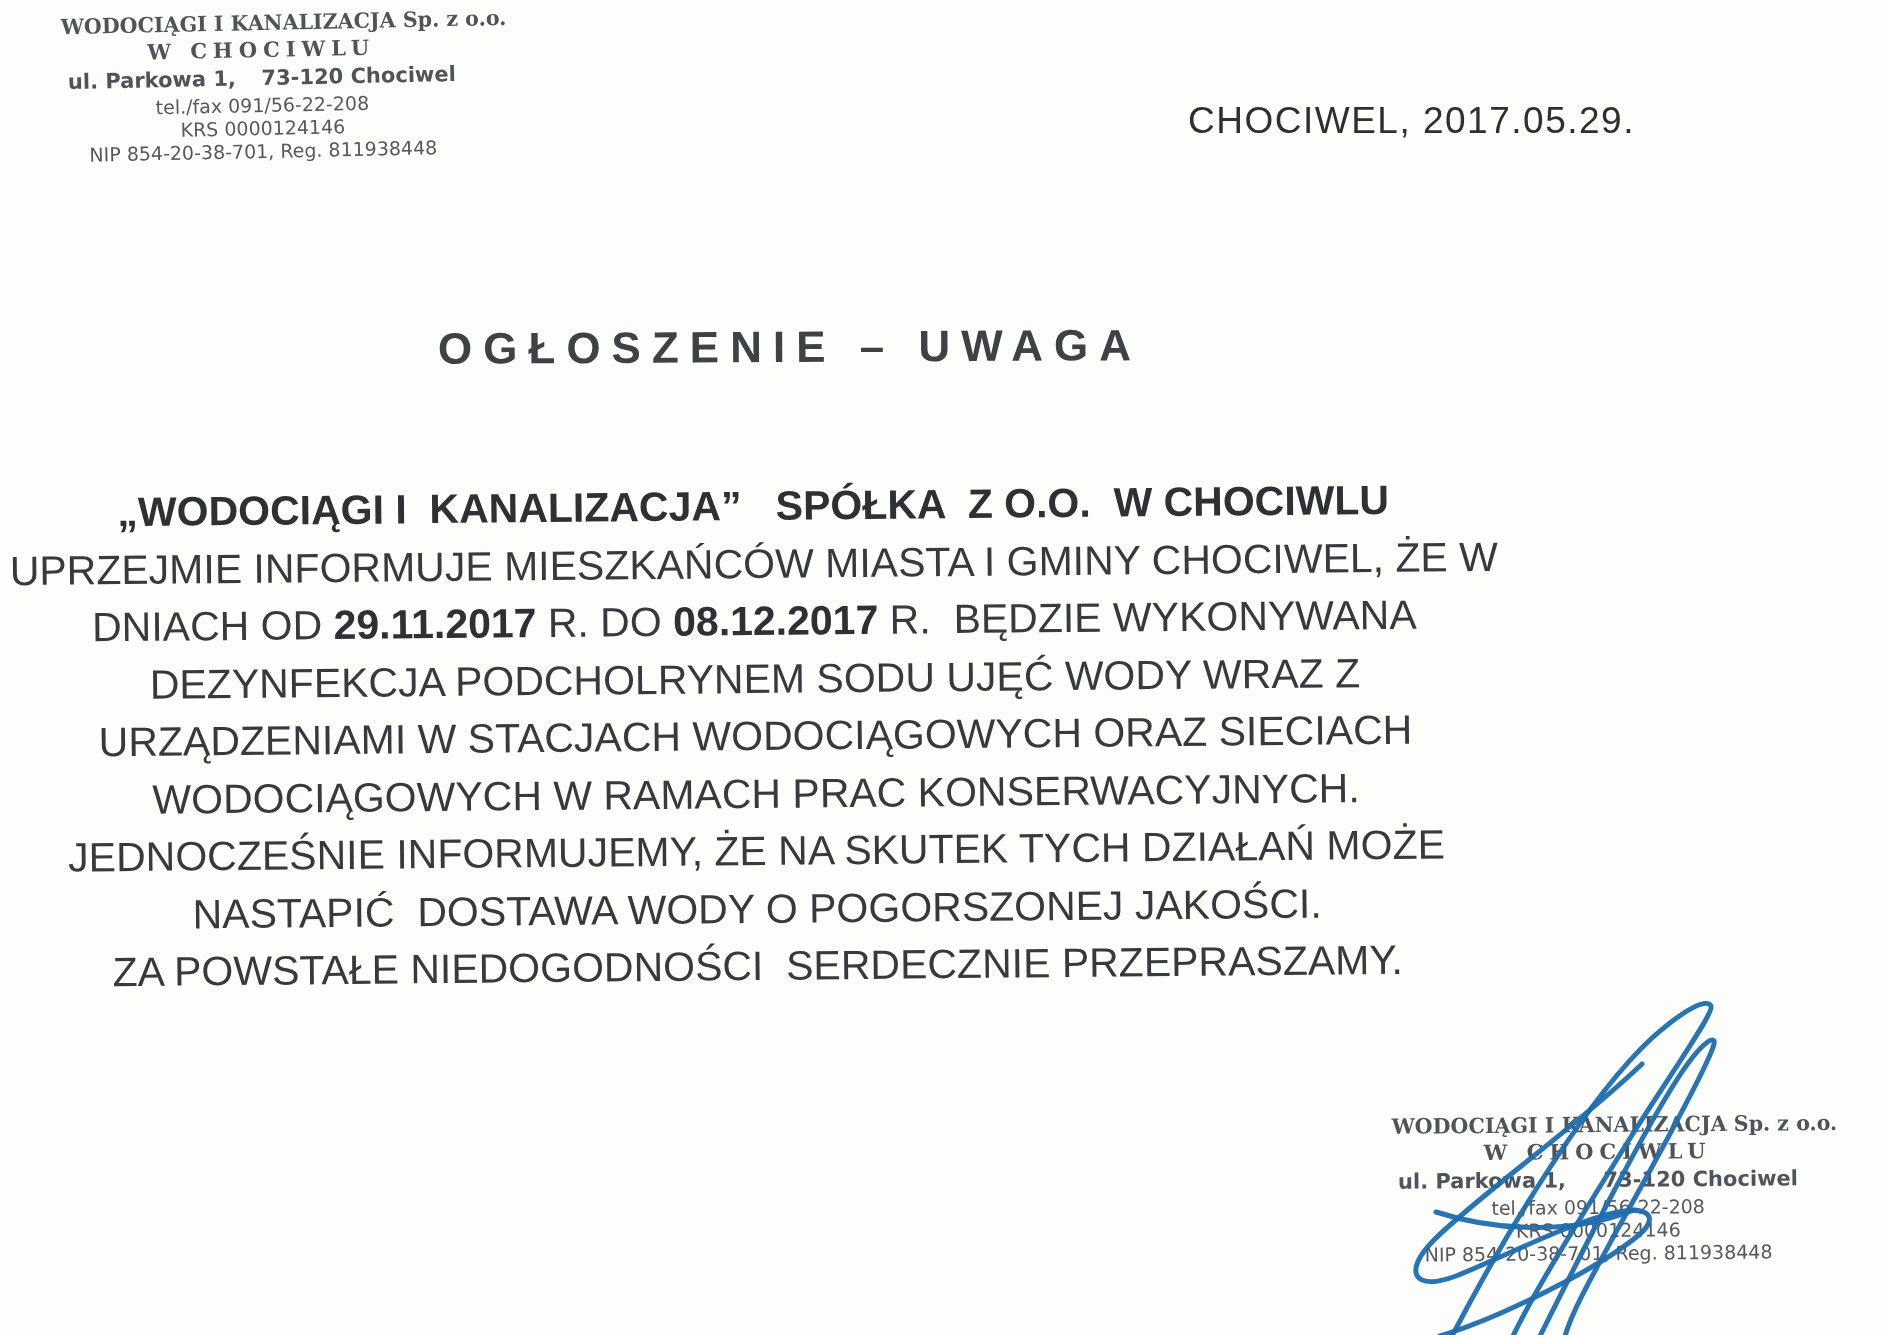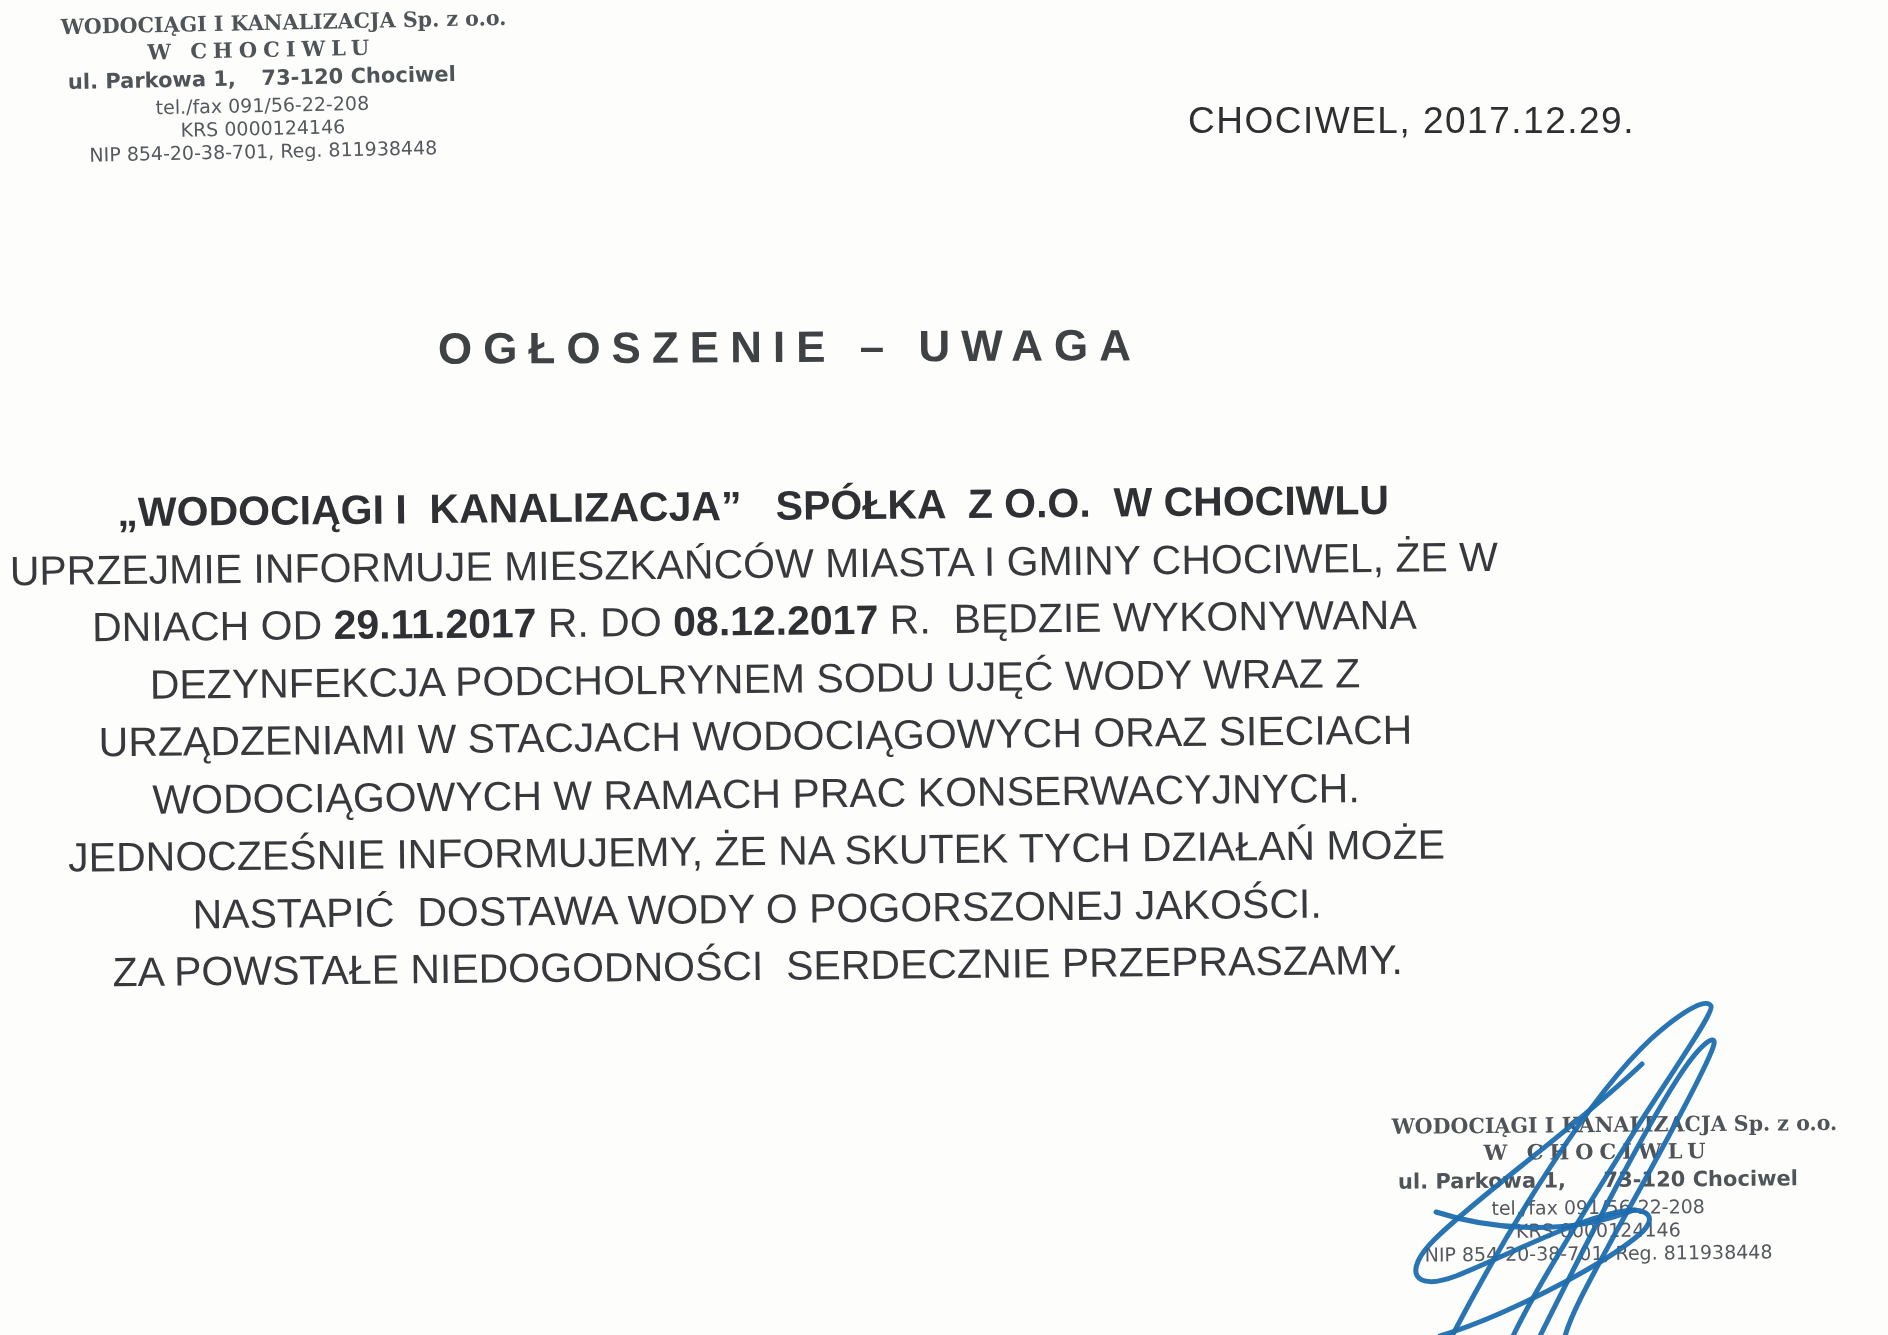--- a/index.html
+++ b/index.html
@@ -91,21 +91,21 @@
     <div class="s2">W CHOCIWLU</div>
     <div class="s3">
       <span>ul. Parkowa 1,</span>
       <span>73-120 Chociwel</span>
     </div>
     <div class="s4">tel./fax 091/56-22-208</div>
     <div class="s5">KRS 0000124146</div>
     <div class="s6">NIP 854-20-38-701, Reg. 811938448</div>
   </div>
 
-  <div class="date-line">CHOCIWEL, 2017.12.29.</div>
+  <div class="date-line">CHOCIWEL, 2017.05.29.</div>
 
   <div class="doc-title">OGŁOSZENIE – UWAGA</div>
 
   <div class="body-text">
       <div class="body-line"><span class="seg-bold">„WODOCIĄGI I  KANALIZACJA”   SPÓŁKA  Z O.O.  W CHOCIWLU</span></div>
       <div class="body-line"><span>UPRZEJMIE INFORMUJE MIESZKAŃCÓW MIASTA I GMINY CHOCIWEL, ŻE W</span></div>
       <div class="body-line"><span>DNIACH OD </span><span class="seg-bold">29.11.2017</span><span> R. DO </span><span class="seg-bold">08.12.2017</span><span> R.  BĘDZIE WYKONYWANA</span></div>
       <div class="body-line"><span>DEZYNFEKCJA PODCHOLRYNEM SODU UJĘĆ WODY WRAZ Z</span></div>
       <div class="body-line"><span>URZĄDZENIAMI W STACJACH WODOCIĄGOWYCH ORAZ SIECIACH</span></div>
       <div class="body-line"><span>WODOCIĄGOWYCH W RAMACH PRAC KONSERWACYJNYCH.</span></div>

